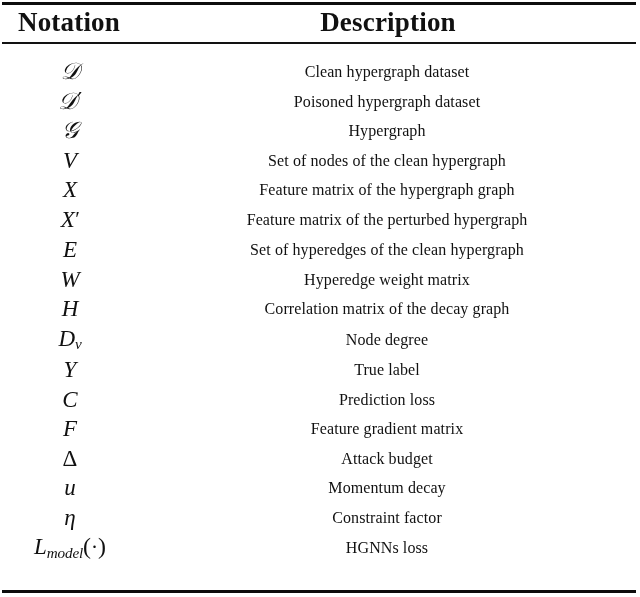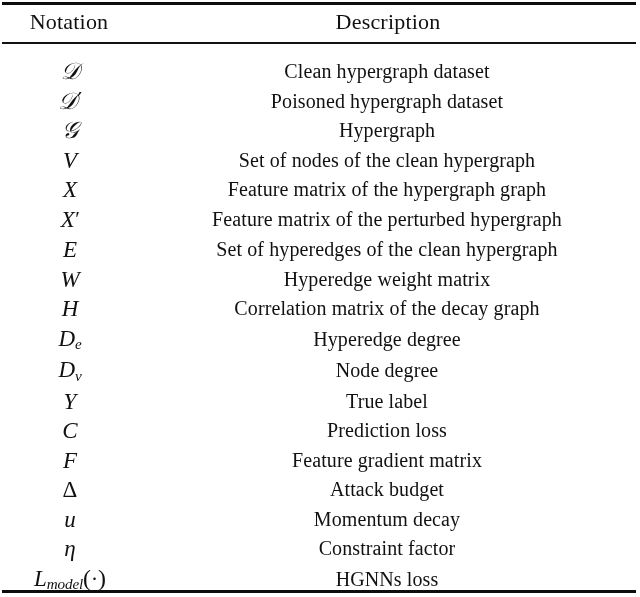--- a/index.html
+++ b/index.html
@@ -56,25 +56,25 @@
     width: 634px;
     height: 3px;
     background: #0d0d0d;
   }
 
   col.col-notation { width: 136px; }
   col.col-description { width: 498px; }
 
   thead th {
     padding: 0;
-    font-weight: normal;
+    font-weight: bold;
     text-align: center;
     vertical-align: middle;
     height: 40px;
-    font-size: 22px;
+    font-size: 27px;
     line-height: 40px;
     letter-spacing: 0.2px;
   }
   thead th.th-notation { padding-right: 2px; }
   thead th.th-description { padding-left: 2px; }
 
   tbody td {
     padding: 0;
     height: 29.5px;
     line-height: 29.5px;
@@ -83,21 +83,21 @@
     font-size: 22.5px;
     white-space: nowrap;
   }
 
   tbody tr:first-child td { padding-top: 15px; }
 
   td.cell-notation {
     font-size: 23px;
   }
   td.cell-description {
-    font-size: 20px;
+    font-size: 16px;
     letter-spacing: 0.1px;
   }
 
   
   .math {
     font-family: "Liberation Serif", "DejaVu Serif", serif;
     font-style: italic;
     white-space: nowrap;
   }
   .math.cal {
@@ -184,24 +184,20 @@
         </tr>
         <tr>
           <td class="cell-notation"><span class="math">W</span></td>
           <td class="cell-description">Hyperedge weight matrix</td>
         </tr>
         <tr>
           <td class="cell-notation"><span class="math">H</span></td>
           <td class="cell-description">Correlation matrix of the decay graph</td>
         </tr>
         <tr>
-          <td class="cell-notation"><span class="math">D<sub>e</sub></span></td>
-          <td class="cell-description">Hyperedge degree</td>
-        </tr>
-        <tr>
           <td class="cell-notation"><span class="math">D<sub>v</sub></span></td>
           <td class="cell-description">Node degree</td>
         </tr>
         <tr>
           <td class="cell-notation"><span class="math">Y</span></td>
           <td class="cell-description">True label</td>
         </tr>
         <tr>
           <td class="cell-notation"><span class="math">C</span></td>
           <td class="cell-description">Prediction loss</td>

